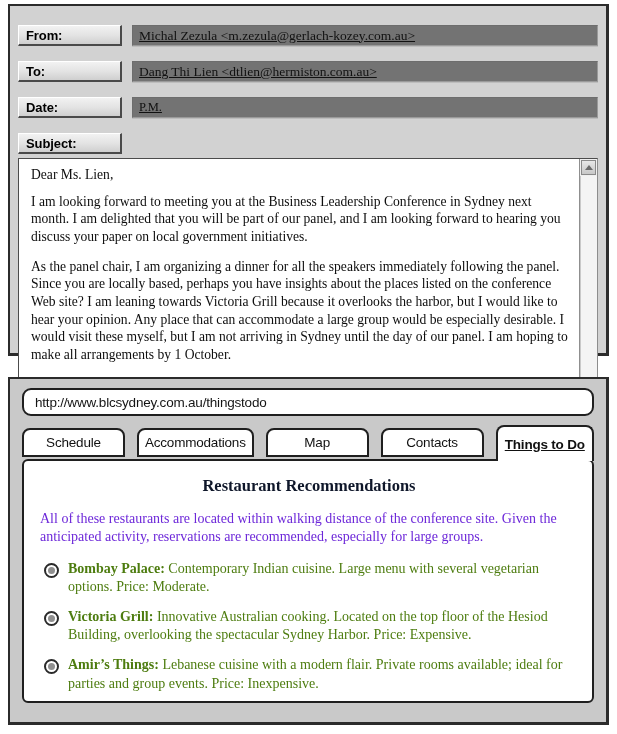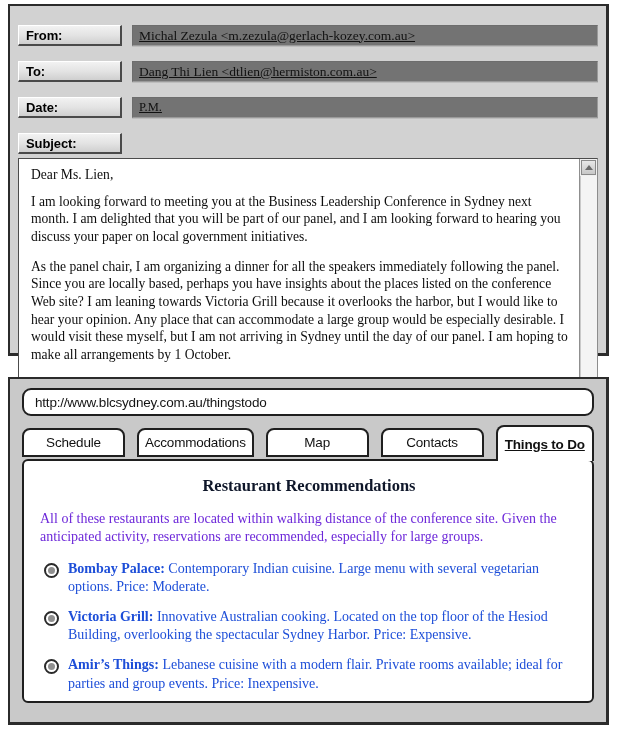--- a/index.html
+++ b/index.html
@@ -260,21 +260,21 @@
   .bullet i {
     display: block;
     width: 7px;
     height: 7px;
     border-radius: 50%;
     background: #8f8f8f;
   }
   .rest-text {
     font-size: 14px;
     line-height: 1.30;
-    color: #1d4ed8;
+    color: #4d7c0f;
   }
   .rest-name { font-weight: bold; }
 </style>
 </head>
 <body>
 
 <div class="email-panel">
 
   <div class="hdr-rows">
 

